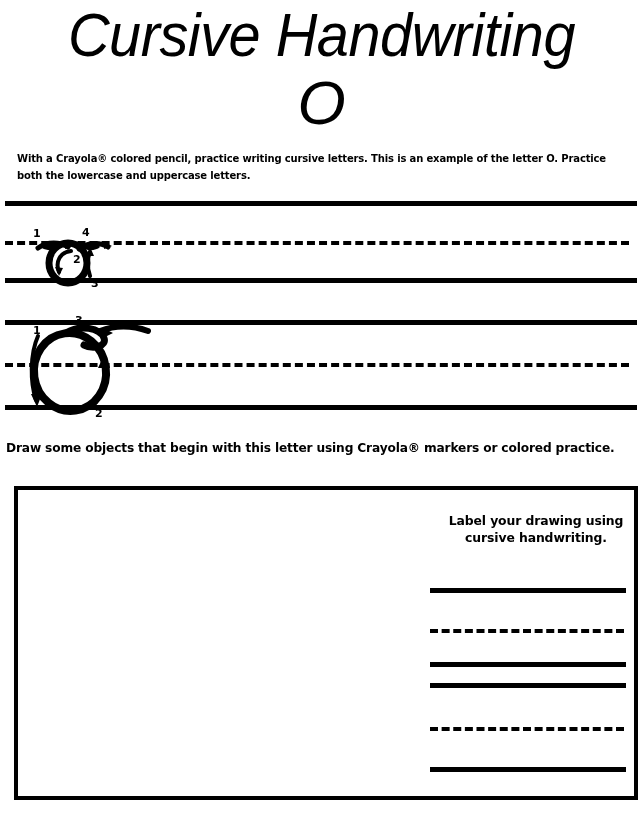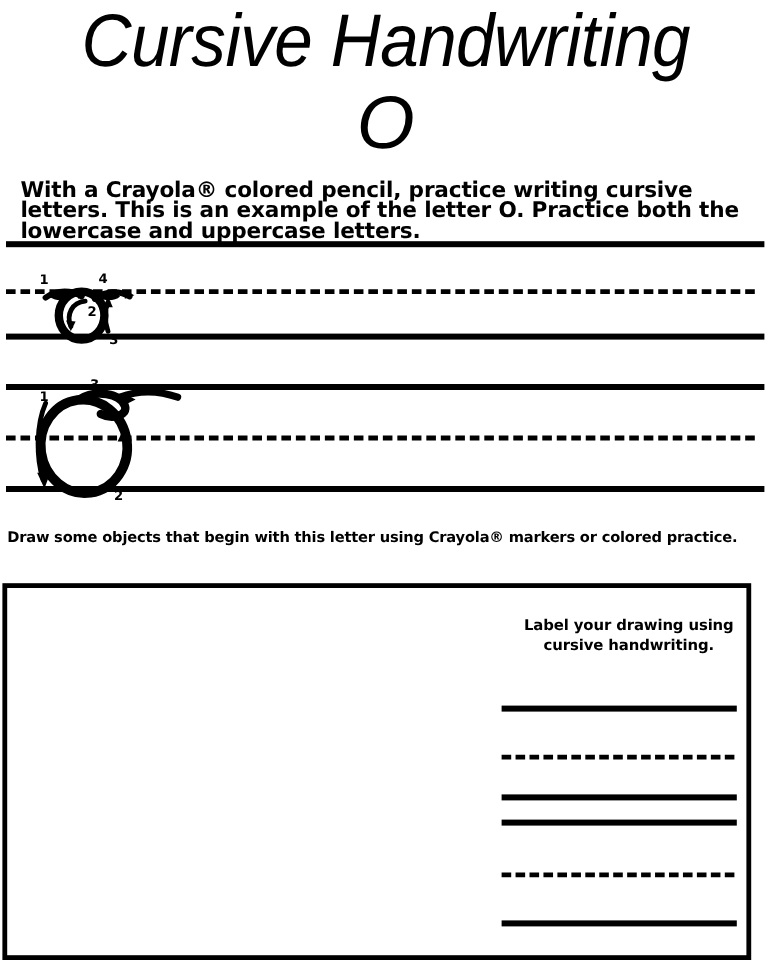--- a/index.html
+++ b/index.html
@@ -44,21 +44,21 @@
     font-weight: 400;
     text-align: center;
     margin: 0;
     padding-top: 4px;
   }
 
   
   .instruction {
     position: absolute;
     font-family: "DejaVu Sans", sans-serif;
-    font-size: 18px;
+    font-size: 10px;
     line-height: 17px;
     font-weight: 600;
     letter-spacing: -0.15px;
     color: #000;
   }
   #intro-text {
     left: 17px;
     top: 150px;
     width: 608px;
   }
@@ -106,21 +106,21 @@
   .stroke-num {
     font-family: "DejaVu Sans", sans-serif;
     font-size: 11px;
     font-weight: 700;
     fill: #000;
   }
 
   
   #drawing-box {
     position: absolute;
-    left: 2px;
+    left: 14px;
     top: 486px;
     width: 624px;
     height: 314px;
     border: 4px solid #000;
     box-sizing: border-box;
     background: #fff;
   }
   #drawing-area {
     position: absolute;
     left: 0;

